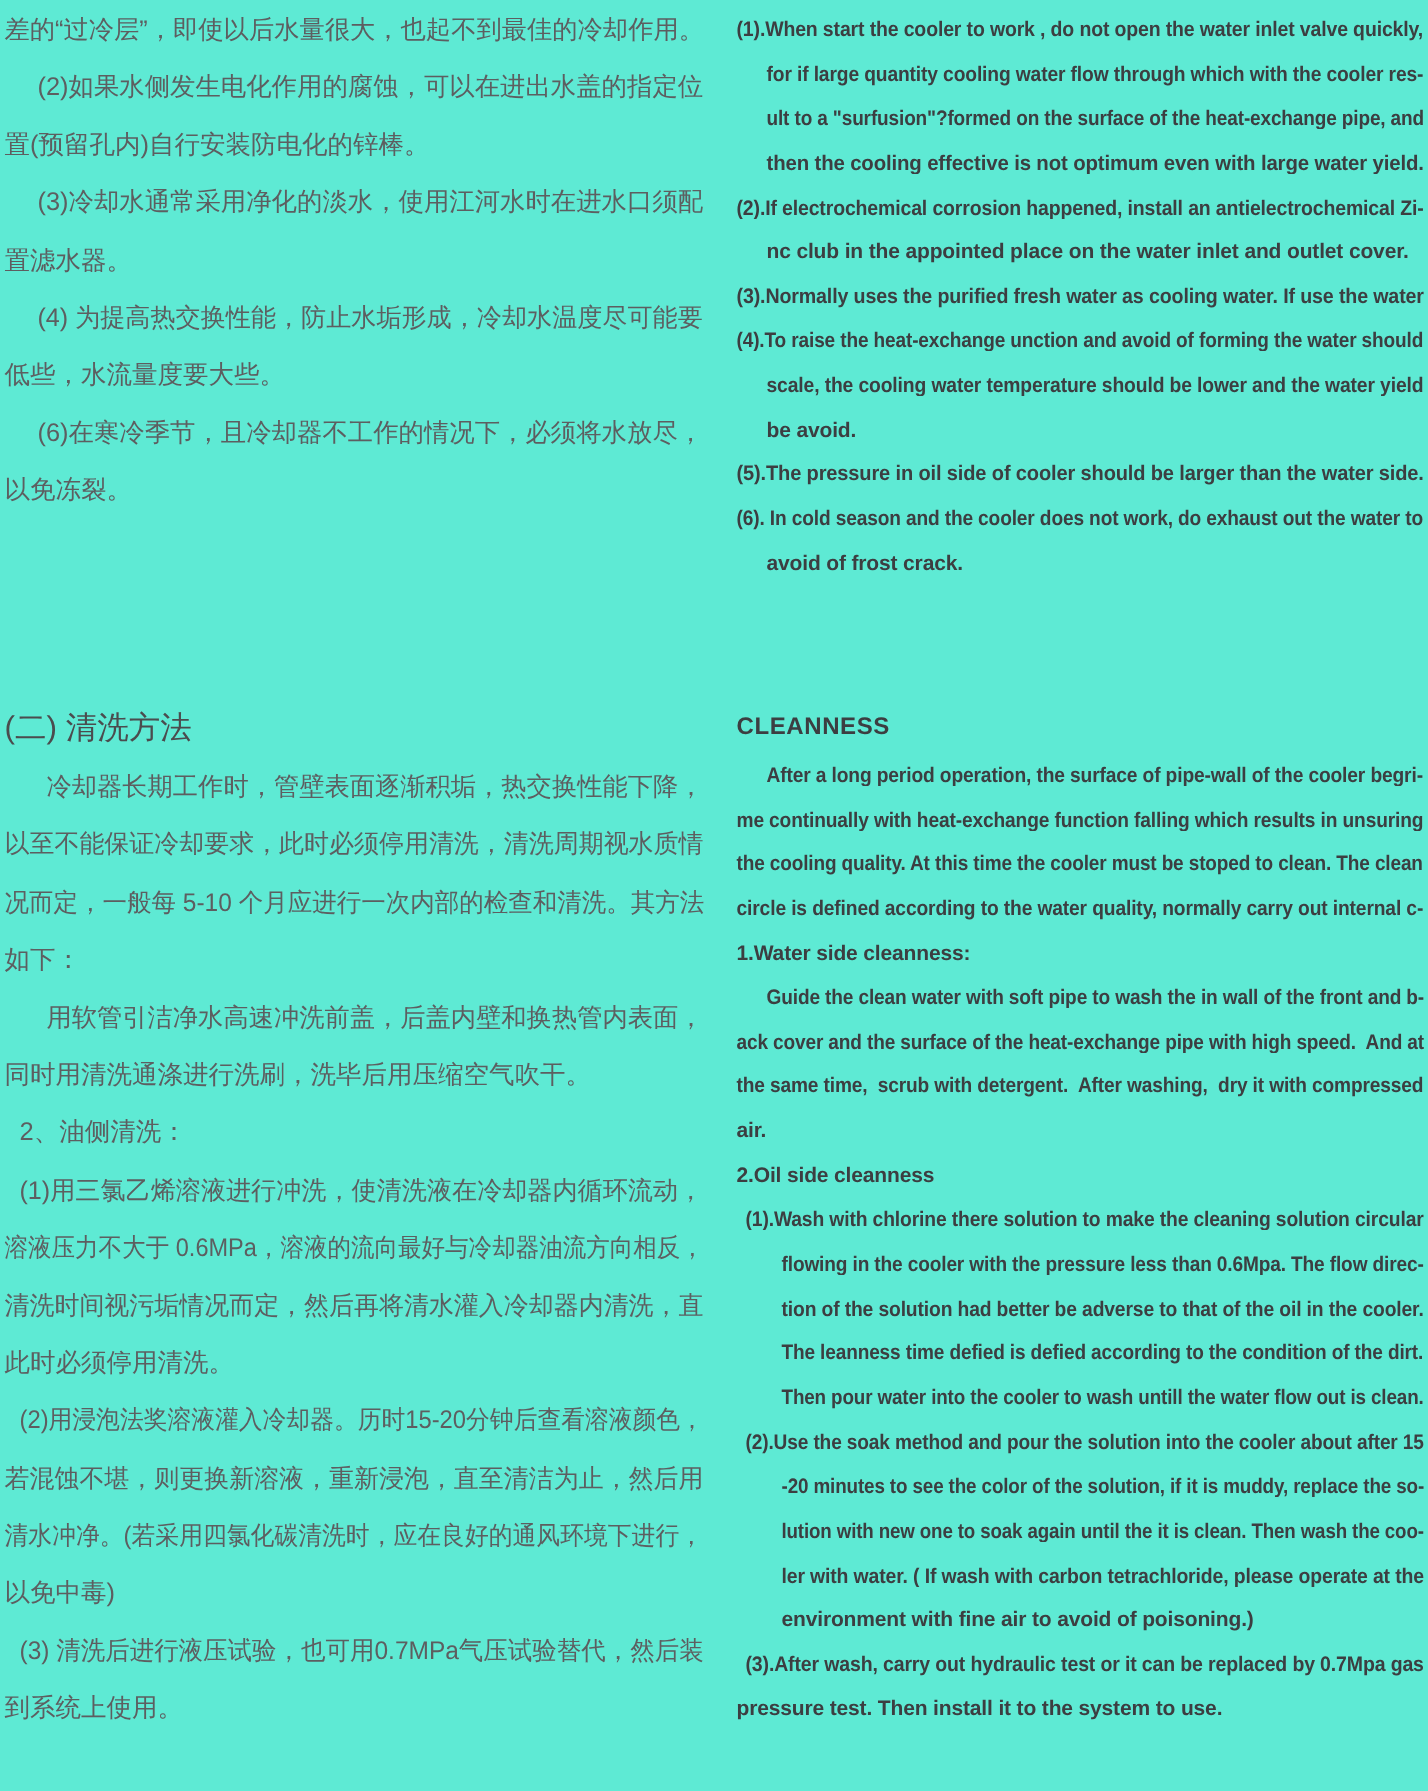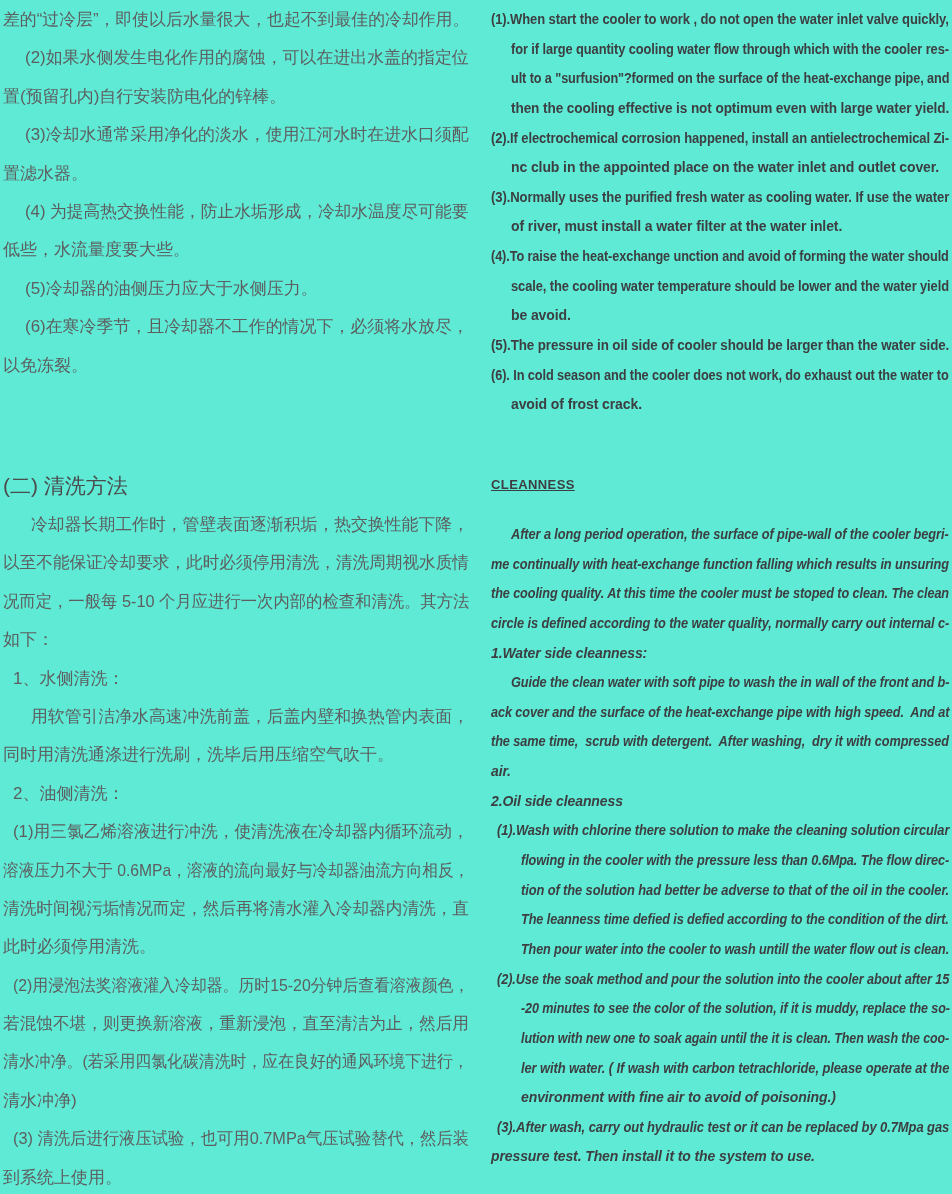--- a/index.html
+++ b/index.html
@@ -13,41 +13,41 @@
   .col-left{left:3px;width:466px;}
   .col-right{left:491px;width:458px;}
   .sec{position:absolute;left:0;right:0;}
 
   
   .cn-s1{top:1px;}
   .cn-head{top:466px;}
   .cn-s2{top:506px;}
   .en-s1{top:5px;}
   .en-head{top:472px;}
-  .en-s2{top:520px;font-style:italic;}
+  .en-s2{top:502px;}
 
   
   .ln{white-space:pre;}
   .cn-line{
     font-size:17px;color:#5d5e60;
     height:38.4px;line-height:38.4px;
   }
   .en-line{
     font-size:14px;font-weight:700;color:#3c3e41;
     height:29.65px;line-height:29.65px;
     letter-spacing:-0.1px;
   }
   .cn-heading{
     font-size:21px;color:#4b4c4e;white-space:pre;
     height:40px;line-height:40px;
   }
   .en-heading{
-    font-size:13px;font-weight:700;color:#3c3e41;
+    font-size:16px;font-weight:700;color:#3c3e41;
     letter-spacing:0.4px;white-space:pre;
-    height:26px;line-height:26px;text-decoration:underline;
+    height:26px;line-height:26px;
   }
 
   
   .i1{margin-left:10px;}
   .i2{margin-left:22px;}
   .i3{margin-left:28px;}
   .r1{margin-left:20px;}
   .r2{margin-left:20px;}
   .r3{margin-left:6px;}
   .r4{margin-left:30px;}
@@ -60,62 +60,59 @@
   <div class="col col-left">
 
     <div class="sec cn-s1">
       <div class="ln cn-line i0" style="transform-origin: left center; transform: scaleX(0.991489);">差的“过冷层”，即使以后水量很大，也起不到最佳的冷却作用。</div>
       <div class="ln cn-line i2" style="transform-origin: left center; transform: scaleX(0.995516);">(2)如果水侧发生电化作用的腐蚀，可以在进出水盖的指定位</div>
       <div class="ln cn-line i0">置(预留孔内)自行安装防电化的锌棒。</div>
       <div class="ln cn-line i2" style="transform-origin: left center; transform: scaleX(0.995516);">(3)冷却水通常采用净化的淡水，使用江河水时在进水口须配</div>
       <div class="ln cn-line i0">置滤水器。</div>
       <div class="ln cn-line i2" style="transform-origin: left center; transform: scaleX(0.984479);">(4) 为提高热交换性能，防止水垢形成，冷却水温度尽可能要</div>
       <div class="ln cn-line i0">低些，水流量度要大些。</div>
-      <div class="ln cn-line i2">(5)冷却器的油侧压力应大于水侧压力。</div>
       <div class="ln cn-line i2" style="transform-origin: left center; transform: scaleX(0.995516);">(6)在寒冷季节，且冷却器不工作的情况下，必须将水放尽，</div>
       <div class="ln cn-line i0">以免冻裂。</div>
     </div>
 
     <div class="sec cn-head">
       <div class="hd cn-heading">(二) 清洗方法</div>
     </div>
 
     <div class="sec cn-s2">
       <div class="ln cn-line i3" style="transform-origin: left center; transform: scaleX(0.99095);">冷却器长期工作时，管壁表面逐渐积垢，热交换性能下降，</div>
       <div class="ln cn-line i0" style="transform-origin: left center; transform: scaleX(0.978992);">以至不能保证冷却要求，此时必须停用清洗，清洗周期视水质情</div>
       <div class="ln cn-line i0" style="transform-origin: left center; transform: scaleX(0.960825);">况而定，一般每 5-10 个月应进行一次内部的检查和清洗。其方法</div>
       <div class="ln cn-line i0">如下：</div>
-      <div class="ln cn-line i1">1、水侧清洗：</div>
       <div class="ln cn-line i3" style="transform-origin: left center; transform: scaleX(0.99095);">用软管引洁净水高速冲洗前盖，后盖内壁和换热管内表面，</div>
       <div class="ln cn-line i0">同时用清洗通涤进行洗刷，洗毕后用压缩空气吹干。</div>
       <div class="ln cn-line i1">2、油侧清洗：</div>
       <div class="ln cn-line i1" style="transform-origin: left center; transform: scaleX(0.984881);">(1)用三氯乙烯溶液进行冲洗，使清洗液在冷却器内循环流动，</div>
       <div class="ln cn-line i0" style="transform-origin: left center; transform: scaleX(0.922772);">溶液压力不大于 0.6MPa，溶液的流向最好与冷却器油流方向相反，</div>
       <div class="ln cn-line i0" style="transform-origin: left center; transform: scaleX(0.978992);">清洗时间视污垢情况而定，然后再将清水灌入冷却器内清洗，直</div>
       <div class="ln cn-line i0">此时必须停用清洗。</div>
       <div class="ln cn-line i1" style="transform-origin: left center; transform: scaleX(0.932515);">(2)用浸泡法奖溶液灌入冷却器。历时15-20分钟后查看溶液颜色，</div>
       <div class="ln cn-line i0" style="transform-origin: left center; transform: scaleX(0.978992);">若混蚀不堪，则更换新溶液，重新浸泡，直至清洁为止，然后用</div>
       <div class="ln cn-line i0" style="transform-origin: left center; transform: scaleX(0.933868);">清水冲净。(若采用四氯化碳清洗时，应在良好的通风环境下进行，</div>
-      <div class="ln cn-line i0">清水冲净)</div>
+      <div class="ln cn-line i0">以免中毒)</div>
       <div class="ln cn-line i1" style="transform-origin: left center; transform: scaleX(0.96);">(3) 清洗后进行液压试验，也可用0.7MPa气压试验替代，然后装</div>
       <div class="ln cn-line i0">到系统上使用。</div>
     </div>
   </div>
 
   <div class="col col-right">
 
     <div class="sec en-s1">
       <div class="ln en-line r0" style="transform-origin: left center; transform: scaleX(0.927126);">(1).When start the cooler to work , do not open the water inlet valve quickly,</div>
       <div class="ln en-line r1" style="transform-origin: left center; transform: scaleX(0.916318);">for if large quantity cooling water flow through which with the cooler res-</div>
       <div class="ln en-line r1" style="transform-origin: left center; transform: scaleX(0.904959);">ult to a "surfusion"?formed on the surface of the heat-exchange pipe, and</div>
       <div class="ln en-line r1" style="transform-origin: left center; transform: scaleX(0.971175);">then the cooling effective is not optimum even with large water yield.</div>
       <div class="ln en-line r0" style="transform-origin: left center; transform: scaleX(0.927126);">(2).If electrochemical corrosion happened, install an antielectrochemical Zi-</div>
       <div class="ln en-line r1">nc club in the appointed place on the water inlet and outlet cover.</div>
       <div class="ln en-line r0" style="transform-origin: left center; transform: scaleX(0.934694);">(3).Normally uses the purified fresh water as cooling water. If use the water</div>
-      <div class="ln en-line r1">of river, must install a water filter at the water inlet.</div>
       <div class="ln en-line r0" style="transform-origin: left center; transform: scaleX(0.906931);">(4).To raise the heat-exchange unction and avoid of forming the water should</div>
       <div class="ln en-line r1" style="transform-origin: left center; transform: scaleX(0.920168);">scale, the cooling water temperature should be lower and the water yield</div>
       <div class="ln en-line r1">be avoid.</div>
       <div class="ln en-line r0" style="transform-origin: left center; transform: scaleX(0.954167);">(5).The pressure in oil side of cooler should be larger than the water side.</div>
       <div class="ln en-line r0" style="transform-origin: left center; transform: scaleX(0.910537);">(6). In cold season and the cooler does not work, do exhaust out the water to</div>
       <div class="ln en-line r1">avoid of frost crack.</div>
     </div>
 
     <div class="sec en-head">
       <div class="hd en-heading">CLEANNESS</div>

